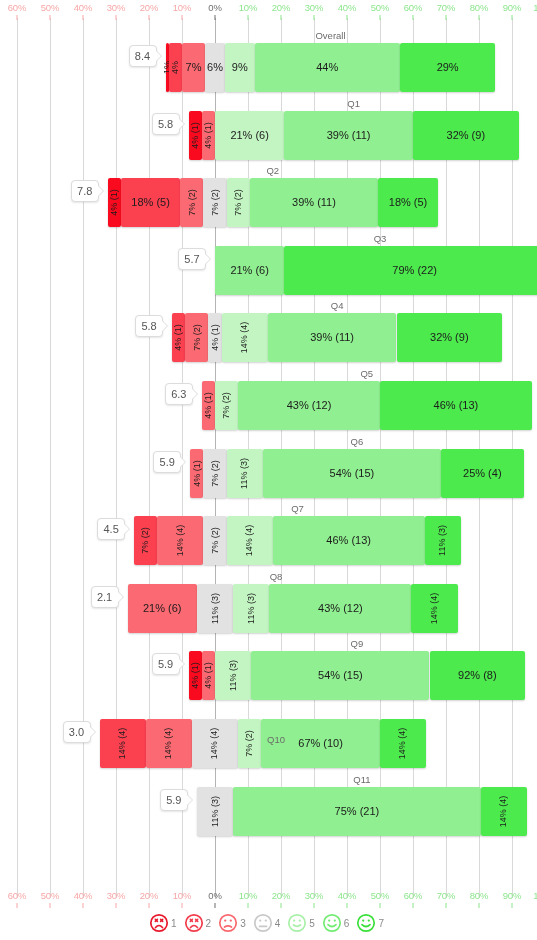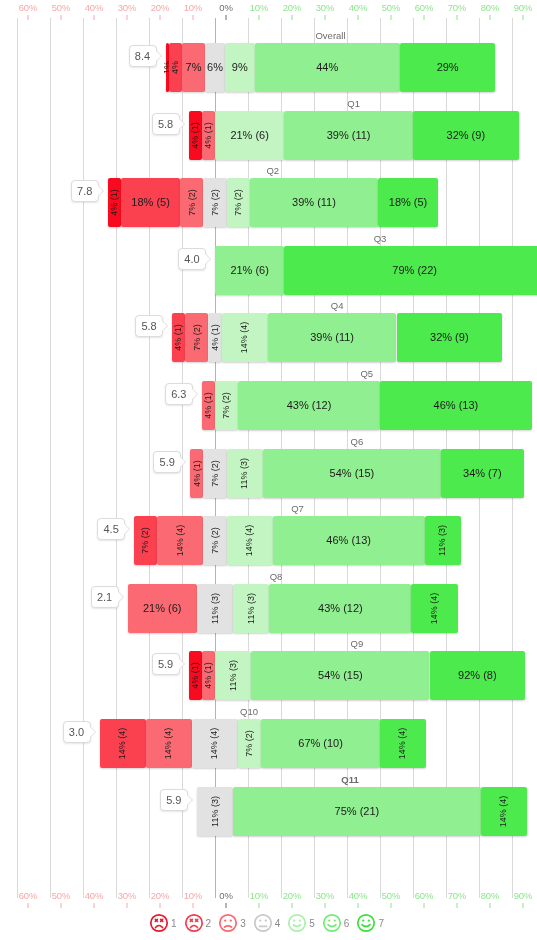--- a/index.html
+++ b/index.html
@@ -4,21 +4,21 @@
 <style>
   html,body{margin:0;padding:0;}
   body{
     width:537px;height:940px;background:#ffffff;
     font-family:"Liberation Sans",sans-serif;
     overflow:hidden;position:relative;
   }
   #chart{position:absolute;left:0;top:0;width:537px;height:940px;}
 
   
-  .axis{position:absolute;left:11px;width:431px;height:20px;}
+  .axis{position:absolute;left:0;width:431px;height:20px;}
   .axis-top{top:2px;}
   .axis-bot{top:890px;}
   .tick-lbl{
     position:absolute;top:0;font-size:9.5px;letter-spacing:-0.2px;
     transform:translateX(-50%);white-space:nowrap;
   }
   .tick-mark{position:absolute;top:13px;width:1px;height:5px;transform:translateX(-50%);}
 
   .gridline{position:absolute;width:1px;background:#d9d9d9;}
   .gridline.zero{background:#b4b4b4;}
@@ -242,21 +242,21 @@
     <div class="row" style="top: 232.8px; height: 63px;">
       <div class="bar" style="left: 0px;">
         <div class="seg" style="left: 215px; width: 69.3px; background: rgb(144, 239, 144);">
           <span class="seg-lbl">21% (6)</span>
         </div>
         <div class="seg" style="left: 284.3px; width: 260.7px; background: rgb(77, 234, 77);">
           <span class="seg-lbl">79% (22)</span>
         </div>
       </div>
       <div class="row-title" style="left: 380px;">Q3</div>
-      <div class="score" style="left: 178px; width: 28px;">4.0</div>
+      <div class="score" style="left: 178px; width: 28px;">5.7</div>
     </div>
     <div class="row" style="top: 300.4px; height: 63px;">
       <div class="bar" style="left: 0px;">
         <div class="seg" style="left: 172.1px; width: 13.2px; background: rgb(251, 64, 80);">
           <span class="seg-lbl vert">4% (1)</span>
         </div>
         <div class="seg" style="left: 185.3px; width: 23.1px; background: rgb(251, 106, 114);">
           <span class="seg-lbl vert">7% (2)</span>
         </div>
         <div class="seg" style="left: 208.4px; width: 13.2px; background: rgb(226, 226, 226);">
@@ -301,21 +301,21 @@
         <div class="seg" style="left: 203.45px; width: 23.1px; background: rgb(226, 226, 226);">
           <span class="seg-lbl vert">7% (2)</span>
         </div>
         <div class="seg" style="left: 226.55px; width: 36.3px; background: rgb(195, 245, 195);">
           <span class="seg-lbl vert">11% (3)</span>
         </div>
         <div class="seg" style="left: 262.85px; width: 178.2px; background: rgb(144, 239, 144);">
           <span class="seg-lbl">54% (15)</span>
         </div>
         <div class="seg" style="left: 441.05px; width: 82.5px; background: rgb(77, 234, 77);">
-          <span class="seg-lbl">34% (7)</span>
+          <span class="seg-lbl">25% (4)</span>
         </div>
       </div>
       <div class="row-title" style="left: 356.9px;">Q6</div>
       <div class="score" style="left: 153.25px; width: 28px;">5.9</div>
     </div>
     <div class="row" style="top: 503.2px; height: 63px;">
       <div class="bar" style="left: 0px;">
         <div class="seg" style="left: 134.15px; width: 23.1px; background: rgb(251, 64, 80);">
           <span class="seg-lbl vert">7% (2)</span>
         </div>
@@ -394,36 +394,36 @@
         <div class="seg" style="left: 238.1px; width: 23.1px; background: rgb(195, 245, 195);">
           <span class="seg-lbl vert">7% (2)</span>
         </div>
         <div class="seg" style="left: 261.2px; width: 118.8px; background: rgb(144, 239, 144);">
           <span class="seg-lbl">67% (10)</span>
         </div>
         <div class="seg" style="left: 380px; width: 46.2px; background: rgb(77, 234, 77);">
           <span class="seg-lbl vert">14% (4)</span>
         </div>
       </div>
-      <div class="row-title" style="left: 249px;">Q10</div>
+      <div class="row-title" style="left: 276px; margin-top: 28px;">Q10</div>
       <div class="score" style="left: 62.5px; width: 28px;">3.0</div>
     </div>
     <div class="row" style="top: 773.6px; height: 63px;">
       <div class="bar" style="left: 0px;">
         <div class="seg" style="left: 196.85px; width: 36.3px; background: rgb(226, 226, 226);">
           <span class="seg-lbl vert">11% (3)</span>
         </div>
         <div class="seg" style="left: 233.15px; width: 247.5px; background: rgb(144, 239, 144);">
           <span class="seg-lbl">75% (21)</span>
         </div>
         <div class="seg" style="left: 480.65px; width: 46.2px; background: rgb(77, 234, 77);">
           <span class="seg-lbl vert">14% (4)</span>
         </div>
       </div>
-      <div class="row-title" style="left: 350px; font-weight: bold;">Q11</div>
+      <div class="row-title" style="left: 362px;">Q11</div>
       <div class="score" style="left: 159.85px; width: 28px;">5.9</div>
     </div>
     <div class="legend">
       <div class="lg-item">
         <svg width="20" height="20" viewBox="0 0 20 20" class="face">
           <circle cx="10" cy="10" r="8.2" fill="none" stroke="#e8192c" stroke-width="1.7"></circle>
           <path d="M 6.3 6.3 L 8.4 8.4" stroke="#e8192c" stroke-width="1.6" stroke-linecap="round" fill="none"></path>
           <path d="M 13.7 6.3 L 11.6 8.4" stroke="#e8192c" stroke-width="1.6" stroke-linecap="round" fill="none"></path>
           <path d="M 8.4 6.3 L 6.3 8.4" stroke="#e8192c" stroke-width="1.6" stroke-linecap="round" fill="none"></path>
           <path d="M 11.6 6.3 L 13.7 8.4" stroke="#e8192c" stroke-width="1.6" stroke-linecap="round" fill="none"></path>

